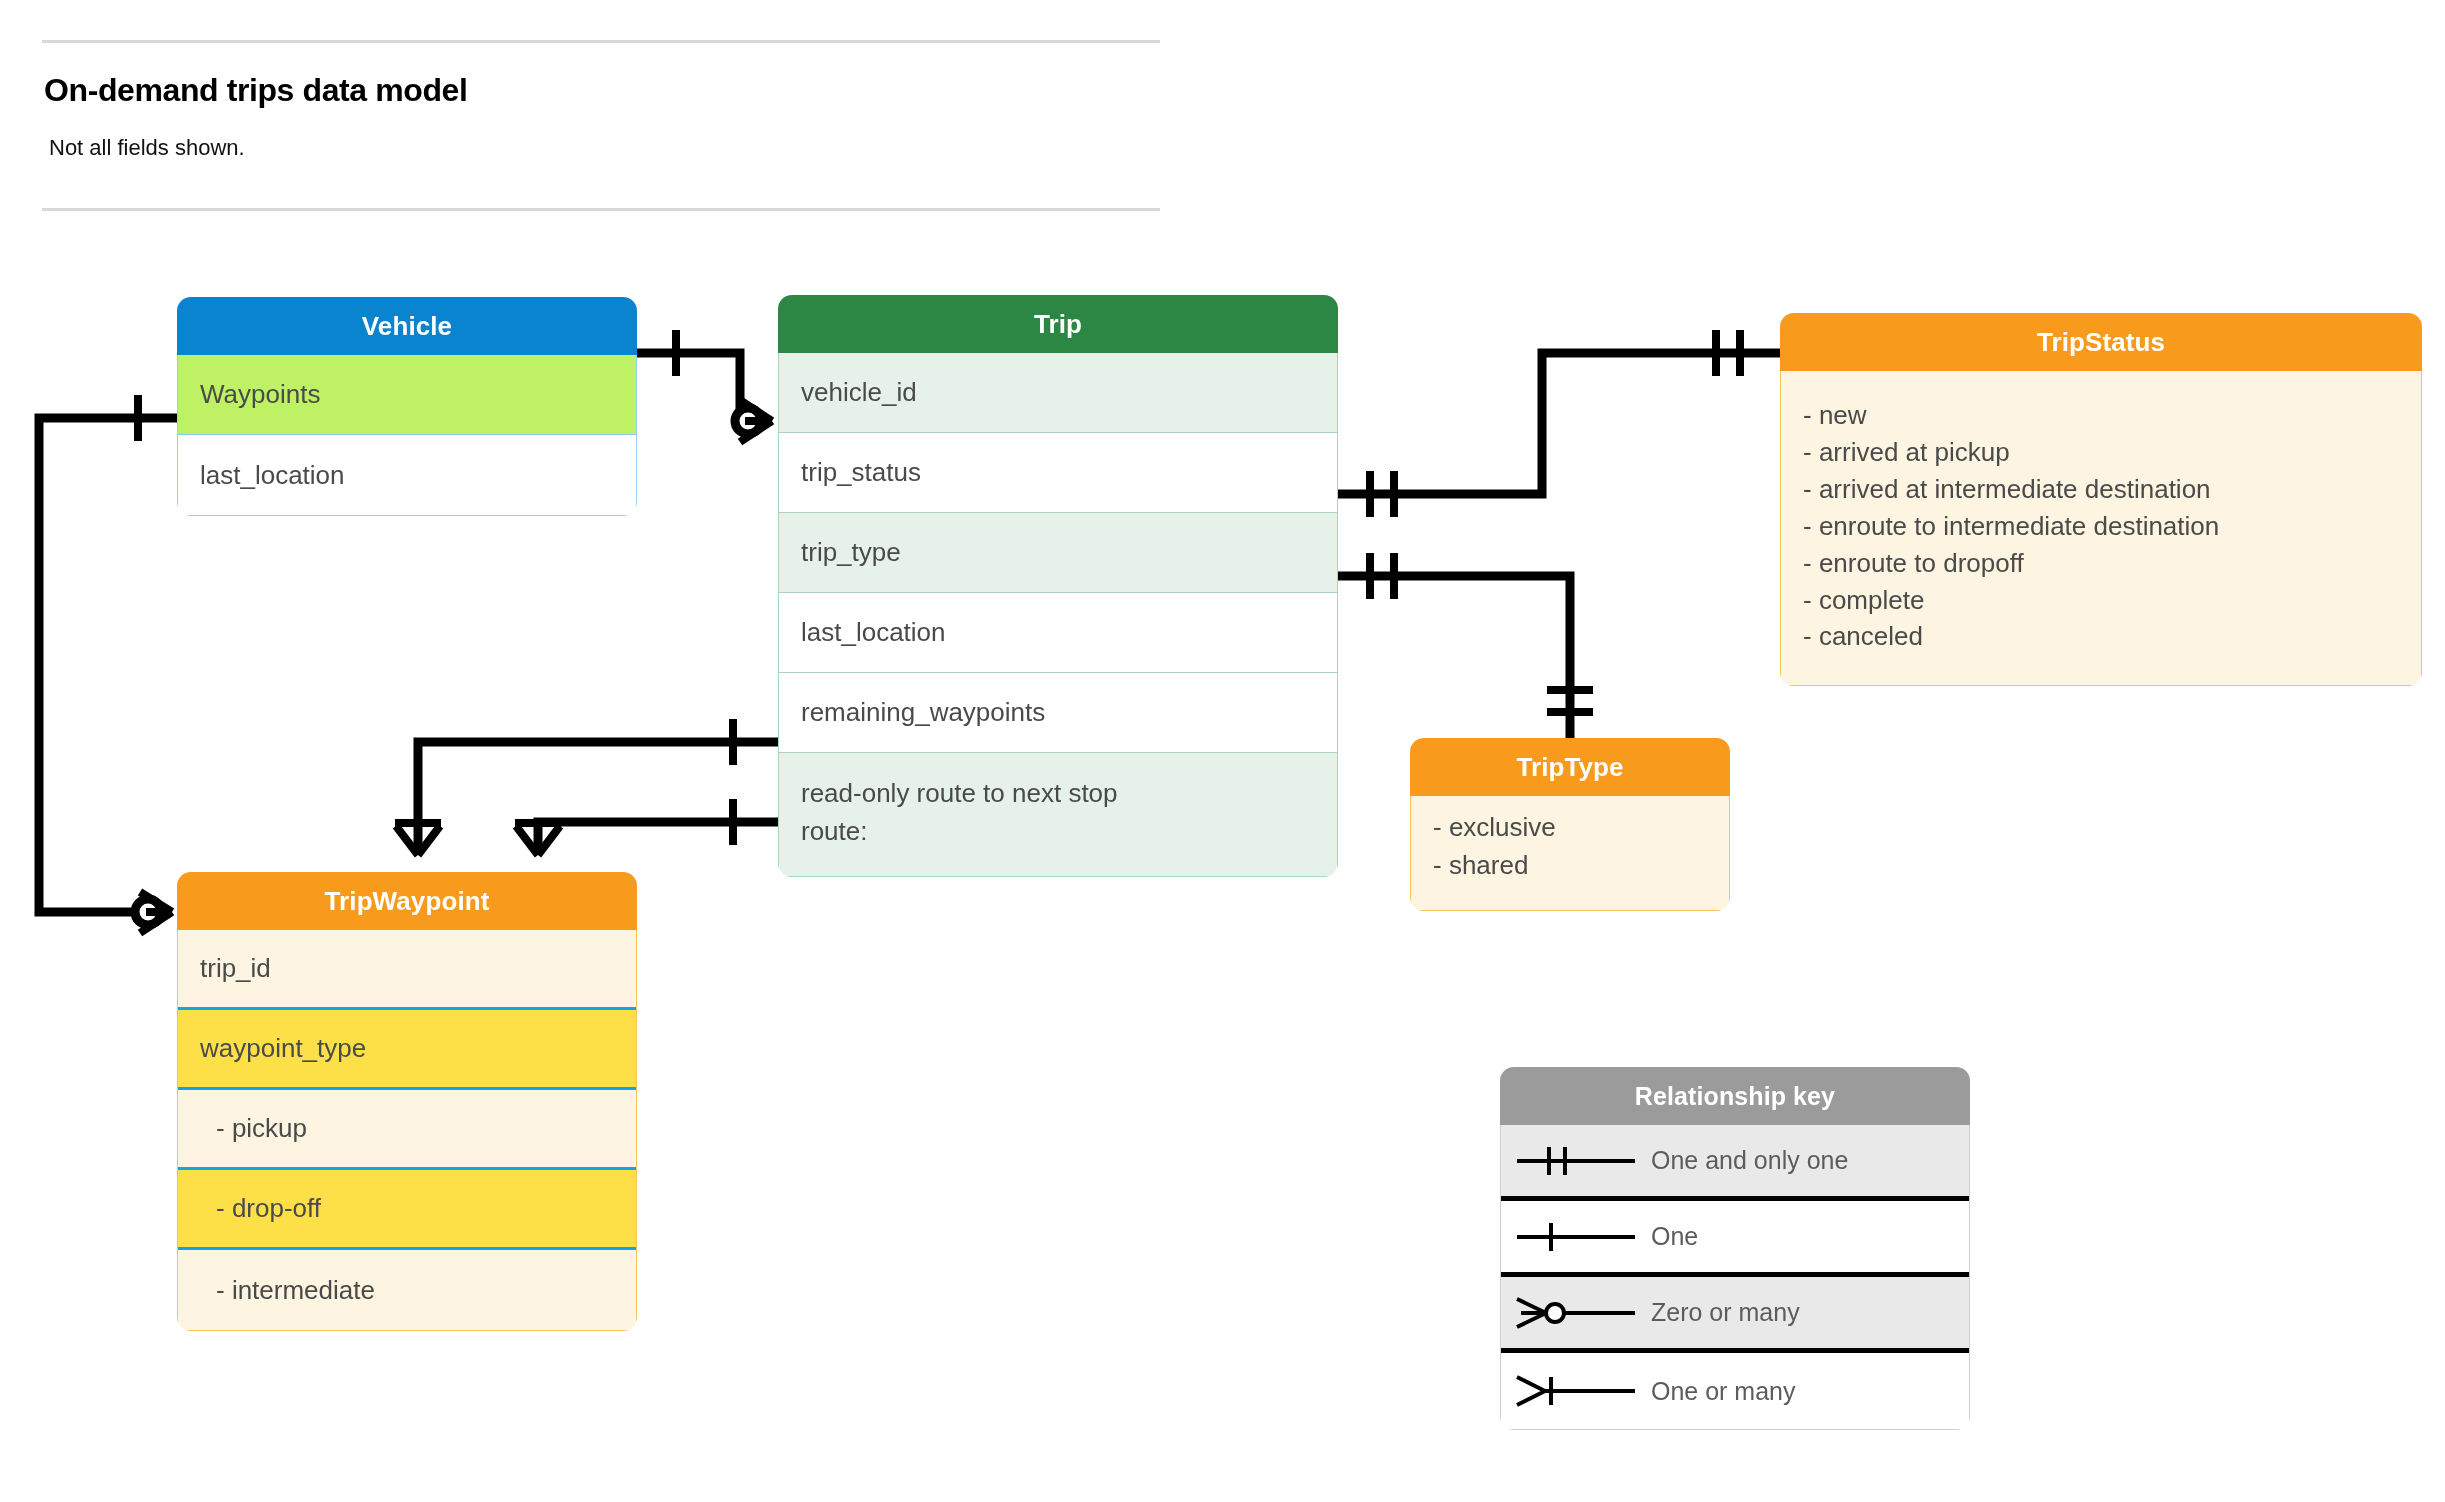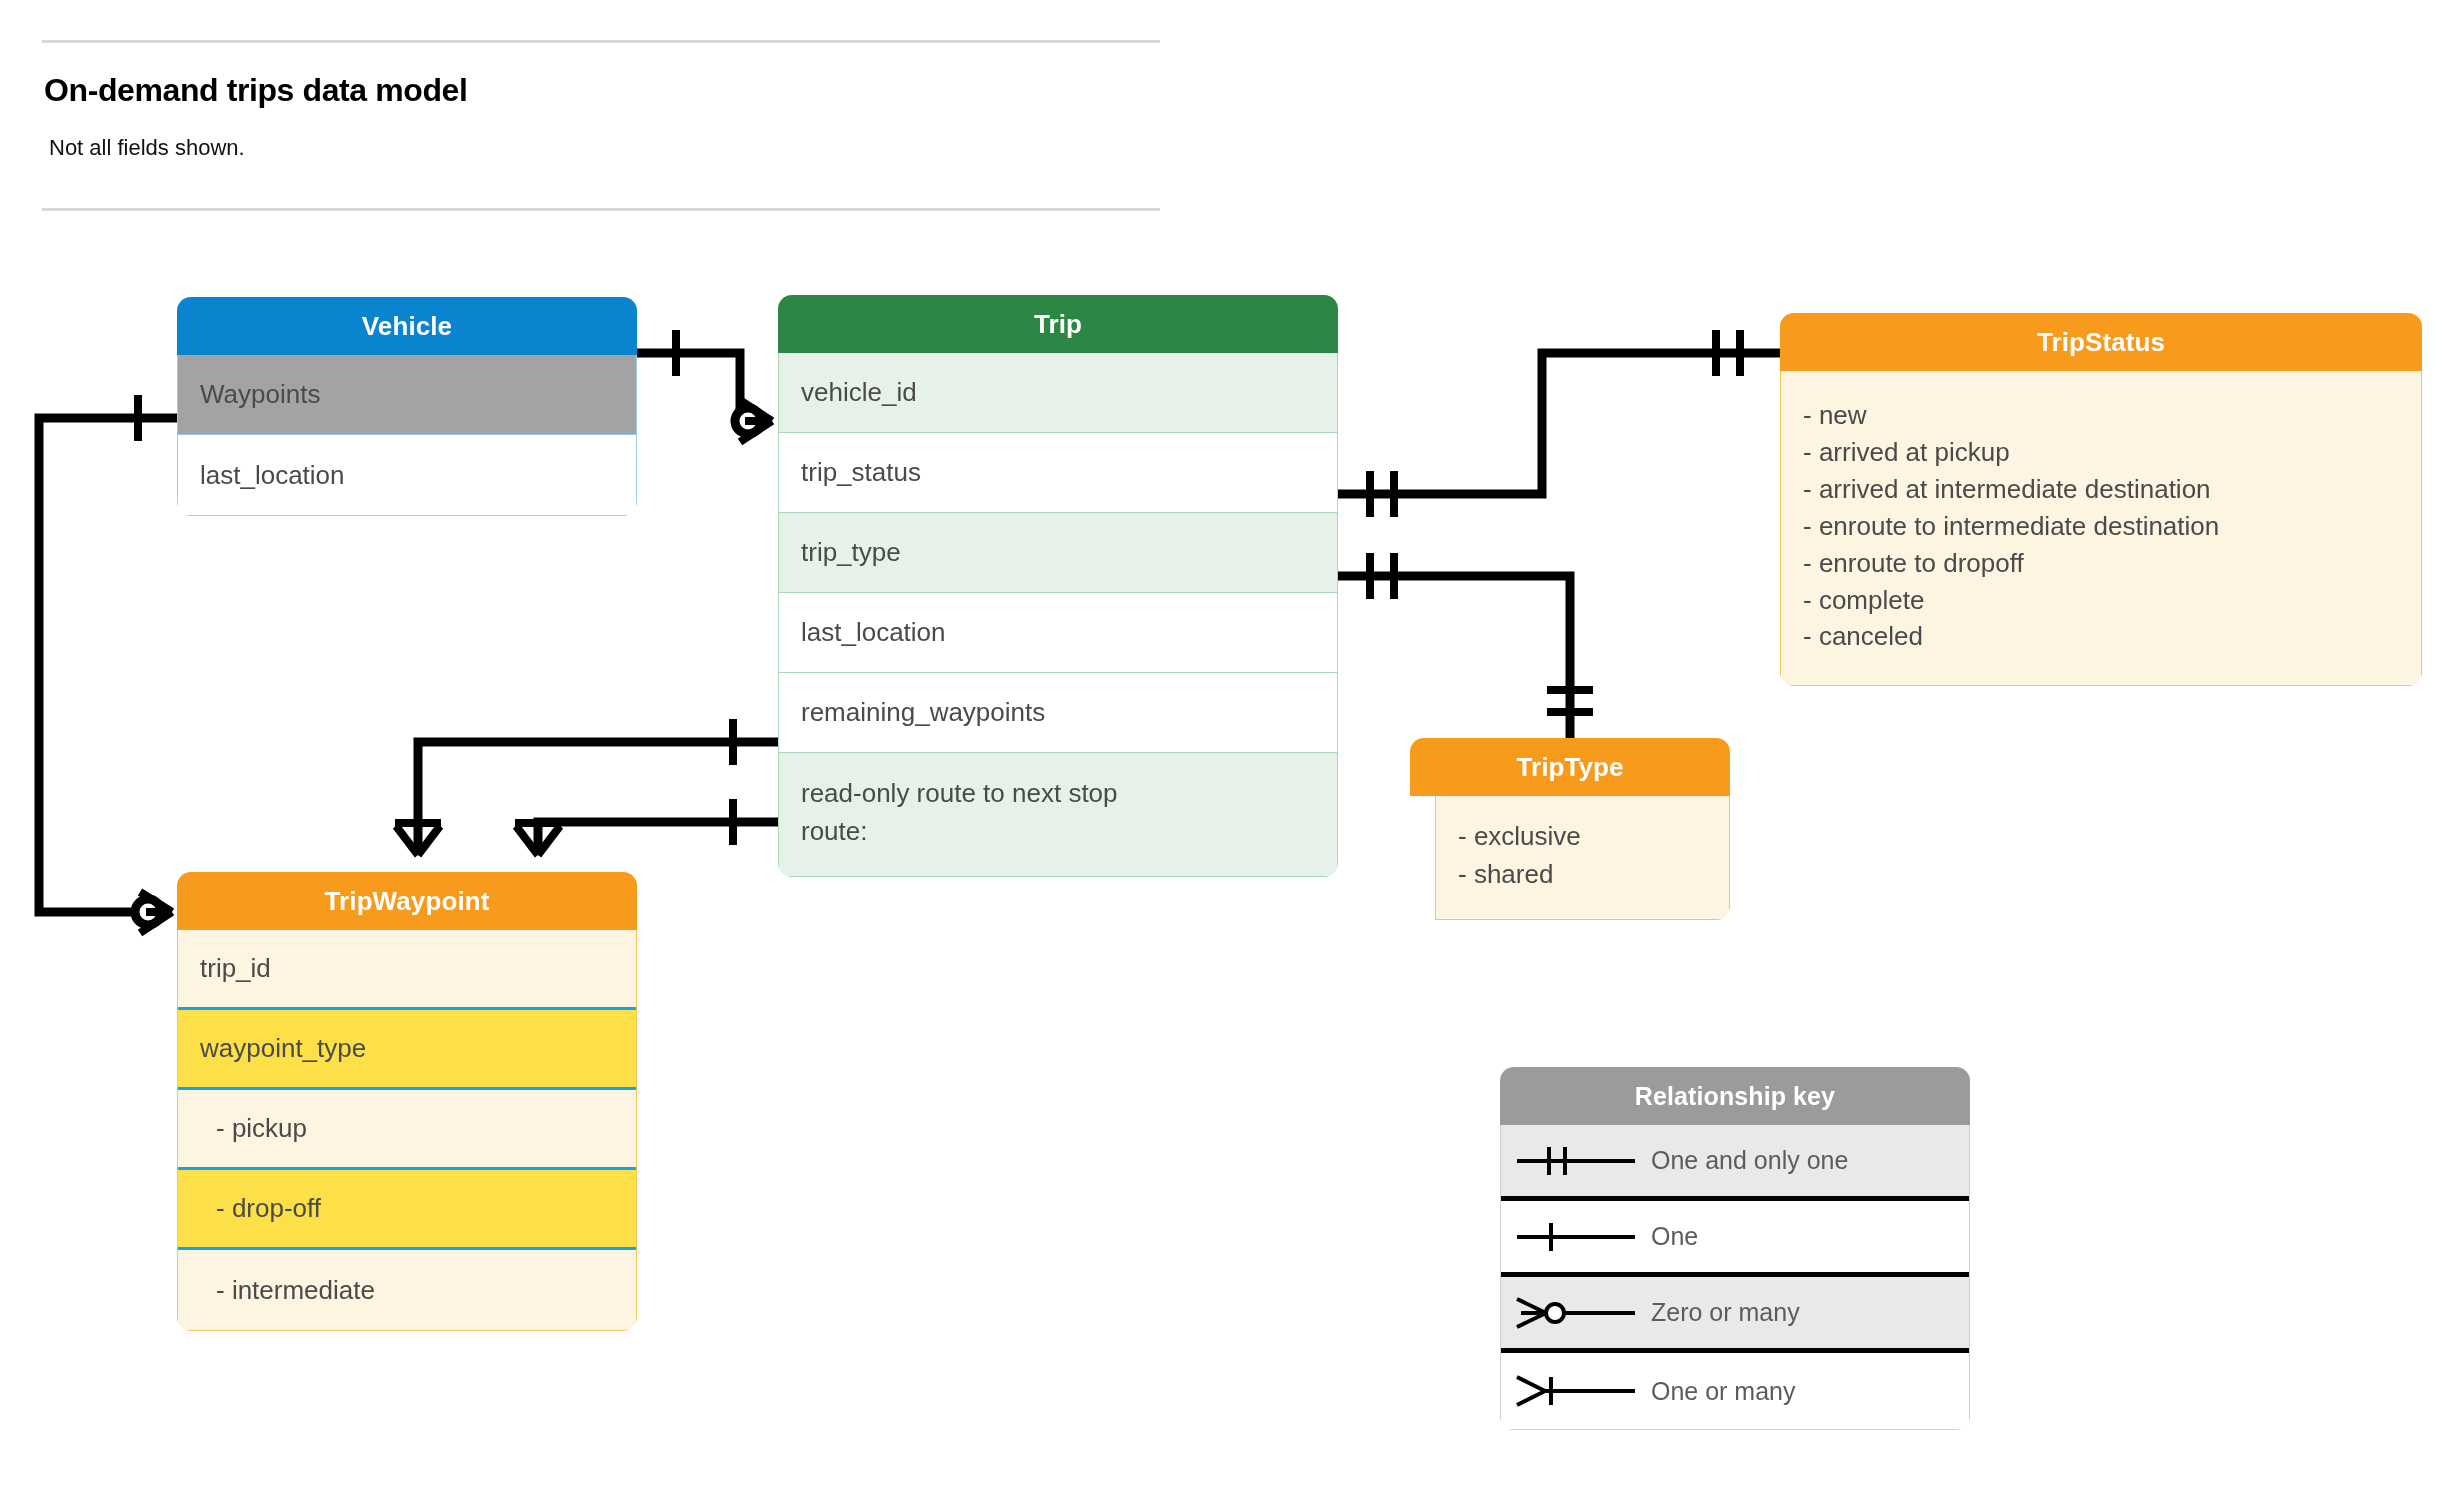--- a/index.html
+++ b/index.html
@@ -40,21 +40,21 @@
     padding:0 22px;
     display:flex;align-items:center;
     height:80px;
   }
   .entity .row.tall{height:auto;padding-top:22px;padding-bottom:26px;display:block;line-height:1.45;}
 
   
   #vehicle{left:177px;top:297px;width:460px;}
   #vehicle .hdr{background:#0b84d0;}
   #vehicle .rows{border:1px solid #9ccdf3;border-top:none;border-radius:0 0 4px 4px;}
-  #vehicle .row.r0{background:#a3a3a3;border-bottom:1px solid #8ec5f0;}
+  #vehicle .row.r0{background:#bef264;border-bottom:1px solid #8ec5f0;}
   #vehicle .row.r1{background:#ffffff;}
 
   
   #trip{left:778px;top:295px;width:560px;}
   #trip .hdr{background:#2d8744;}
   #trip .rows{border:1px solid #a9d6b6;border-top:none;}
   #trip .row{border-bottom:1px solid #a9d6b6;}
   #trip .row:last-child{border-bottom:none;}
   #trip .row.alt{background:#e6f2e9;}
   #trip .row.plain{background:#ffffff;}
@@ -66,22 +66,21 @@
     background:#fdf4e1;border:1px solid #f6c25c;border-top:none;
     padding:26px 22px 30px 22px;
   }
   #tripstatus .li{font-size:26px;color:#4a4a4a;line-height:1.42;white-space:nowrap;}
 
   
   #triptype{left:1410px;top:738px;width:320px;}
   #triptype .hdr{background:#f89a1c;}
   #triptype .body{
     background:#fdf4e1;border:1px solid #f6c25c;border-top:none;
-    padding:22px 22px 26px 22px;
-    margin-left:25px;
+    padding:13px 22px 26px 22px;
   }
   #triptype .li{font-size:26px;color:#4a4a4a;line-height:1.45;white-space:nowrap;}
 
   
   #tripwaypoint{left:177px;top:872px;width:460px;}
   #tripwaypoint .hdr{background:#f89a1c;}
   #tripwaypoint .rows{border:1px solid #f6c25c;border-top:none;}
   #tripwaypoint .row{border-bottom:3px solid #0ea5e9;height:80px;}
   #tripwaypoint .row:last-child{border-bottom:none;}
   #tripwaypoint .row.alt{background:#fdf4e1;}

